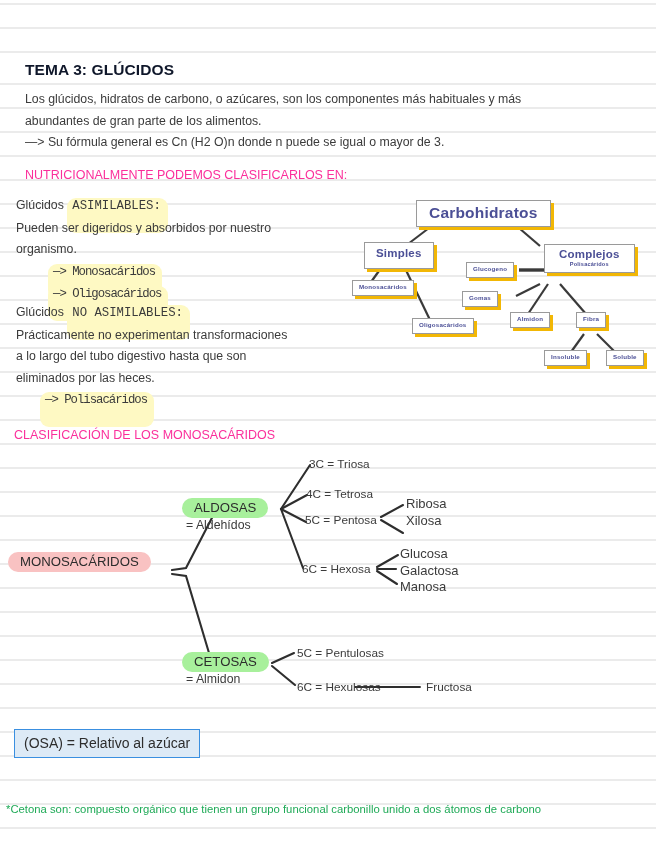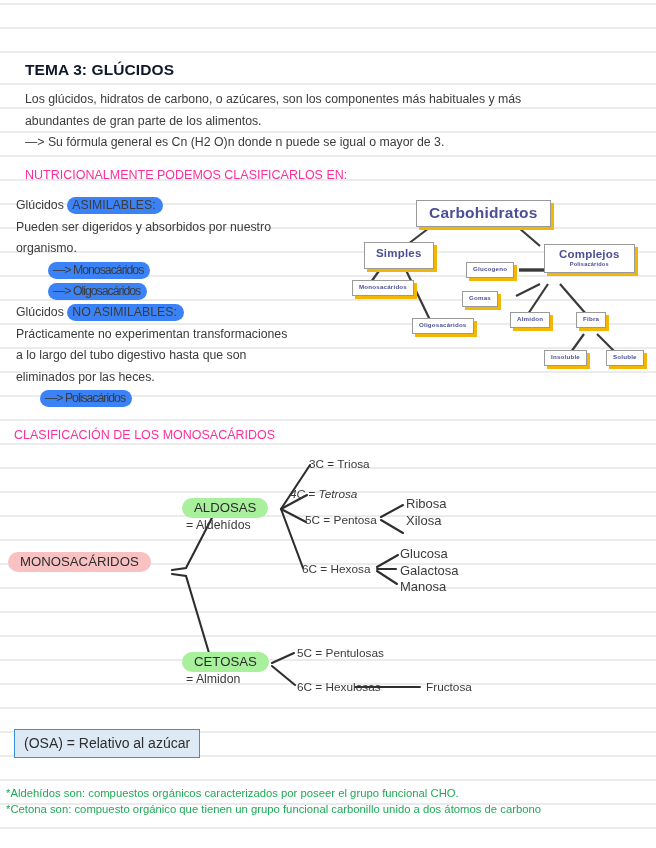--- a/index.html
+++ b/index.html
@@ -37,24 +37,25 @@
     color:#fb2f9b;
     white-space:nowrap;
   }
   .body-text {
     position:absolute;
     font-size:12.3px;
     line-height:21.5px;
     color:#3b3b3b;
   }
   .hl-yellow {
-    background:#3b82f6;
+    background:#fef9c3;
     border-radius:9px;
-    padding:1px 7px 2px 5px;
+    padding:1px 7px 20px 5px;
     box-decoration-break: clone;
+    font-family: Liberation Mono, monospace;
   }
   .arrow { letter-spacing:-1px; }
 
   
   #mindmap { position:absolute; left:344px; top:192px; width:312px; height:188px; }
   #mindmap svg { position:absolute; left:0; top:0; }
   .mm-box {
     position:absolute;
     background:#ffffff;
     border:1.3px solid #9a9a9a;
@@ -237,21 +238,21 @@
         <path d="M355,247 L420,247" stroke-width="1.9"></path>
       </g>
     </svg>
 
     <div class="pill pill-pink" style="left:8px; top:112px;">MONOSACÁRIDOS</div>
 
     <div class="pill pill-green" style="left:182px; top:58px;">ALDOSAS</div>
     <div class="tree-sub" style="left:186px; top:78px;">= Aldehídos</div>
 
     <div class="tree-label" style="left:309px; top:17px;">3C = Triosa</div>
-    <div class="tree-label" style="left:290px; top:47px;font-style:italic;">4C = Tetrosa</div>
+    <div class="tree-label" style="left:306px; top:47px;">4C = Tetrosa</div>
     <div class="tree-label" style="left:305px; top:73px;">5C = Pentosa</div>
     <div class="tree-leaf" style="left:406px; top:56px;">
       <div>Ribosa</div>
       <div>Xilosa</div>
     </div>
 
     <div class="tree-label" style="left:302px; top:122px;">6C = Hexosa</div>
     <div class="tree-leaf" style="left:400px; top:106px;">
       <div>Glucosa</div>
       <div>Galactosa</div>
@@ -261,16 +262,15 @@
     <div class="pill pill-green" style="left:182px; top:212px;">CETOSAS</div>
     <div class="tree-sub" style="left:186px; top:232px;">= Almidon</div>
 
     <div class="tree-label" style="left:297px; top:206px;">5C = Pentulosas</div>
     <div class="tree-label" style="left:297px; top:240px;">6C = Hexulosas</div>
     <div class="tree-label" style="left:426px; top:240px;">Fructosa</div>
   </div>
 
   <div id="osa-box">(OSA) = Relativo al azúcar</div>
 
-  <div class="footnote" style="left:6px; top:785px;">*Aldehídos son: compuestos orgánicos caracterizados por poseer el grupo funcional CHO.</div>
   <div class="footnote" style="left:6px; top:801px;">*Cetona son: compuesto orgánico que tienen un grupo funcional carbonillo unido a dos átomos de carbono</div>
 
 </div>
 
 </body></html>

